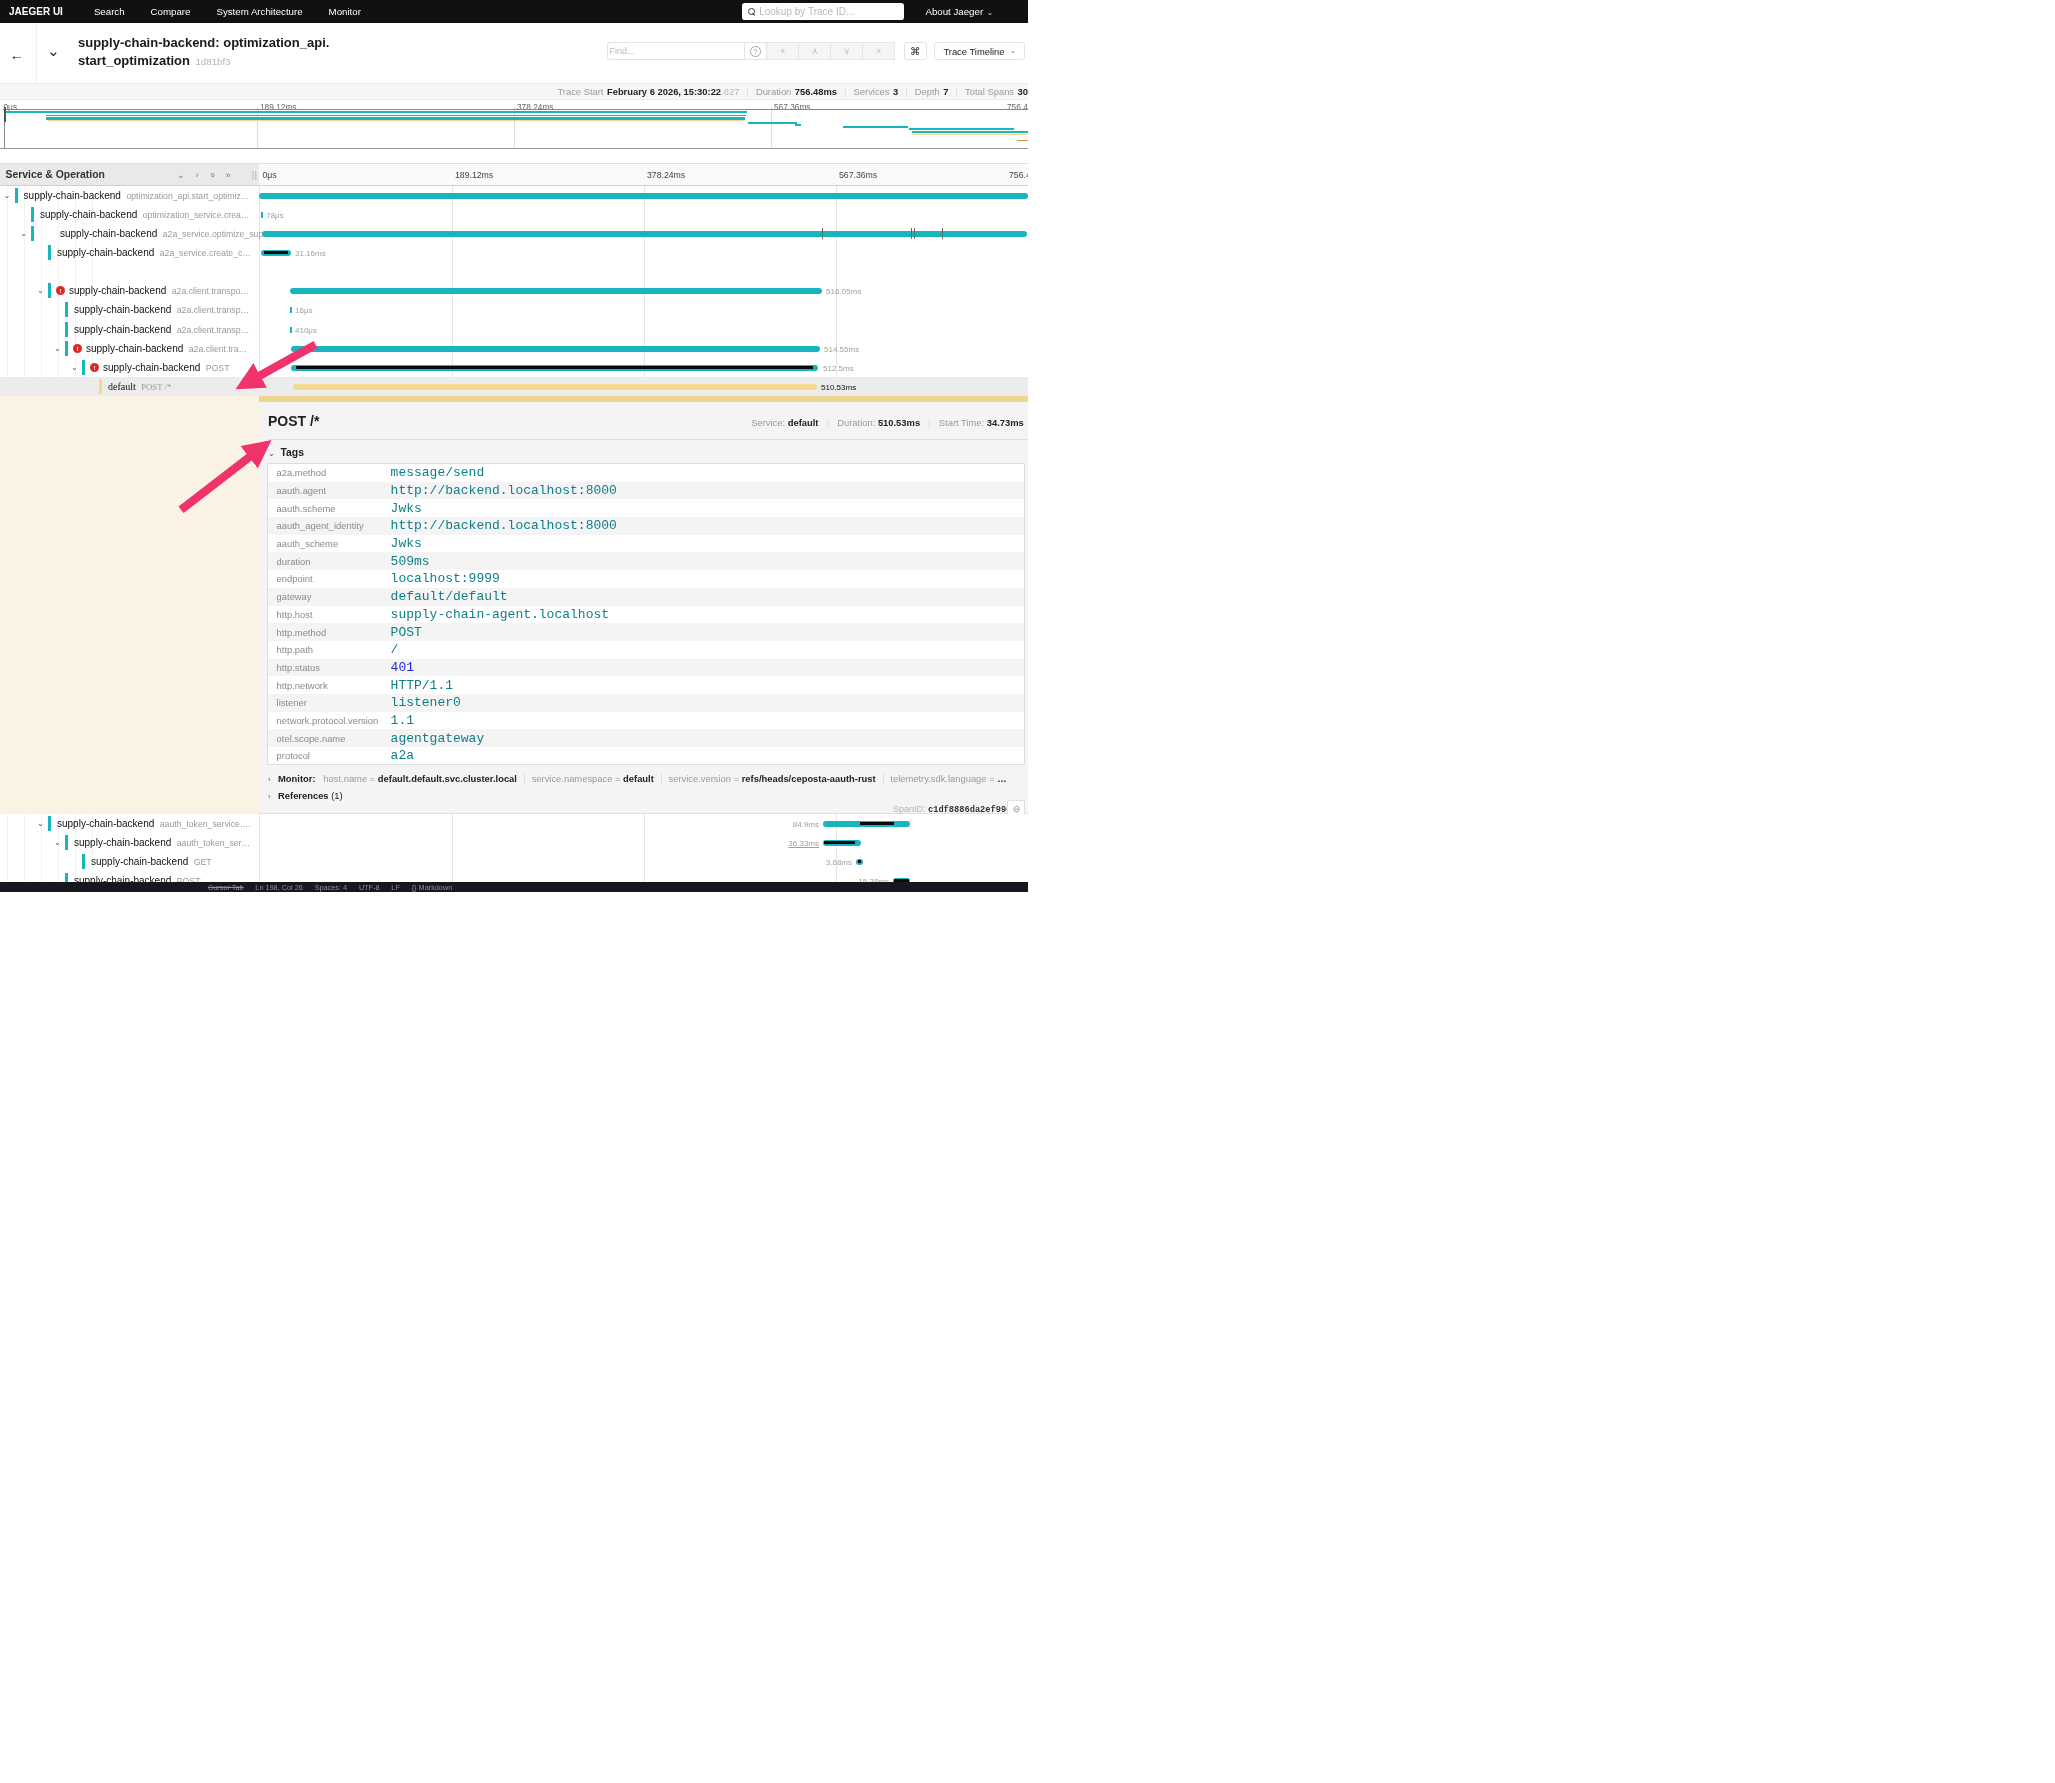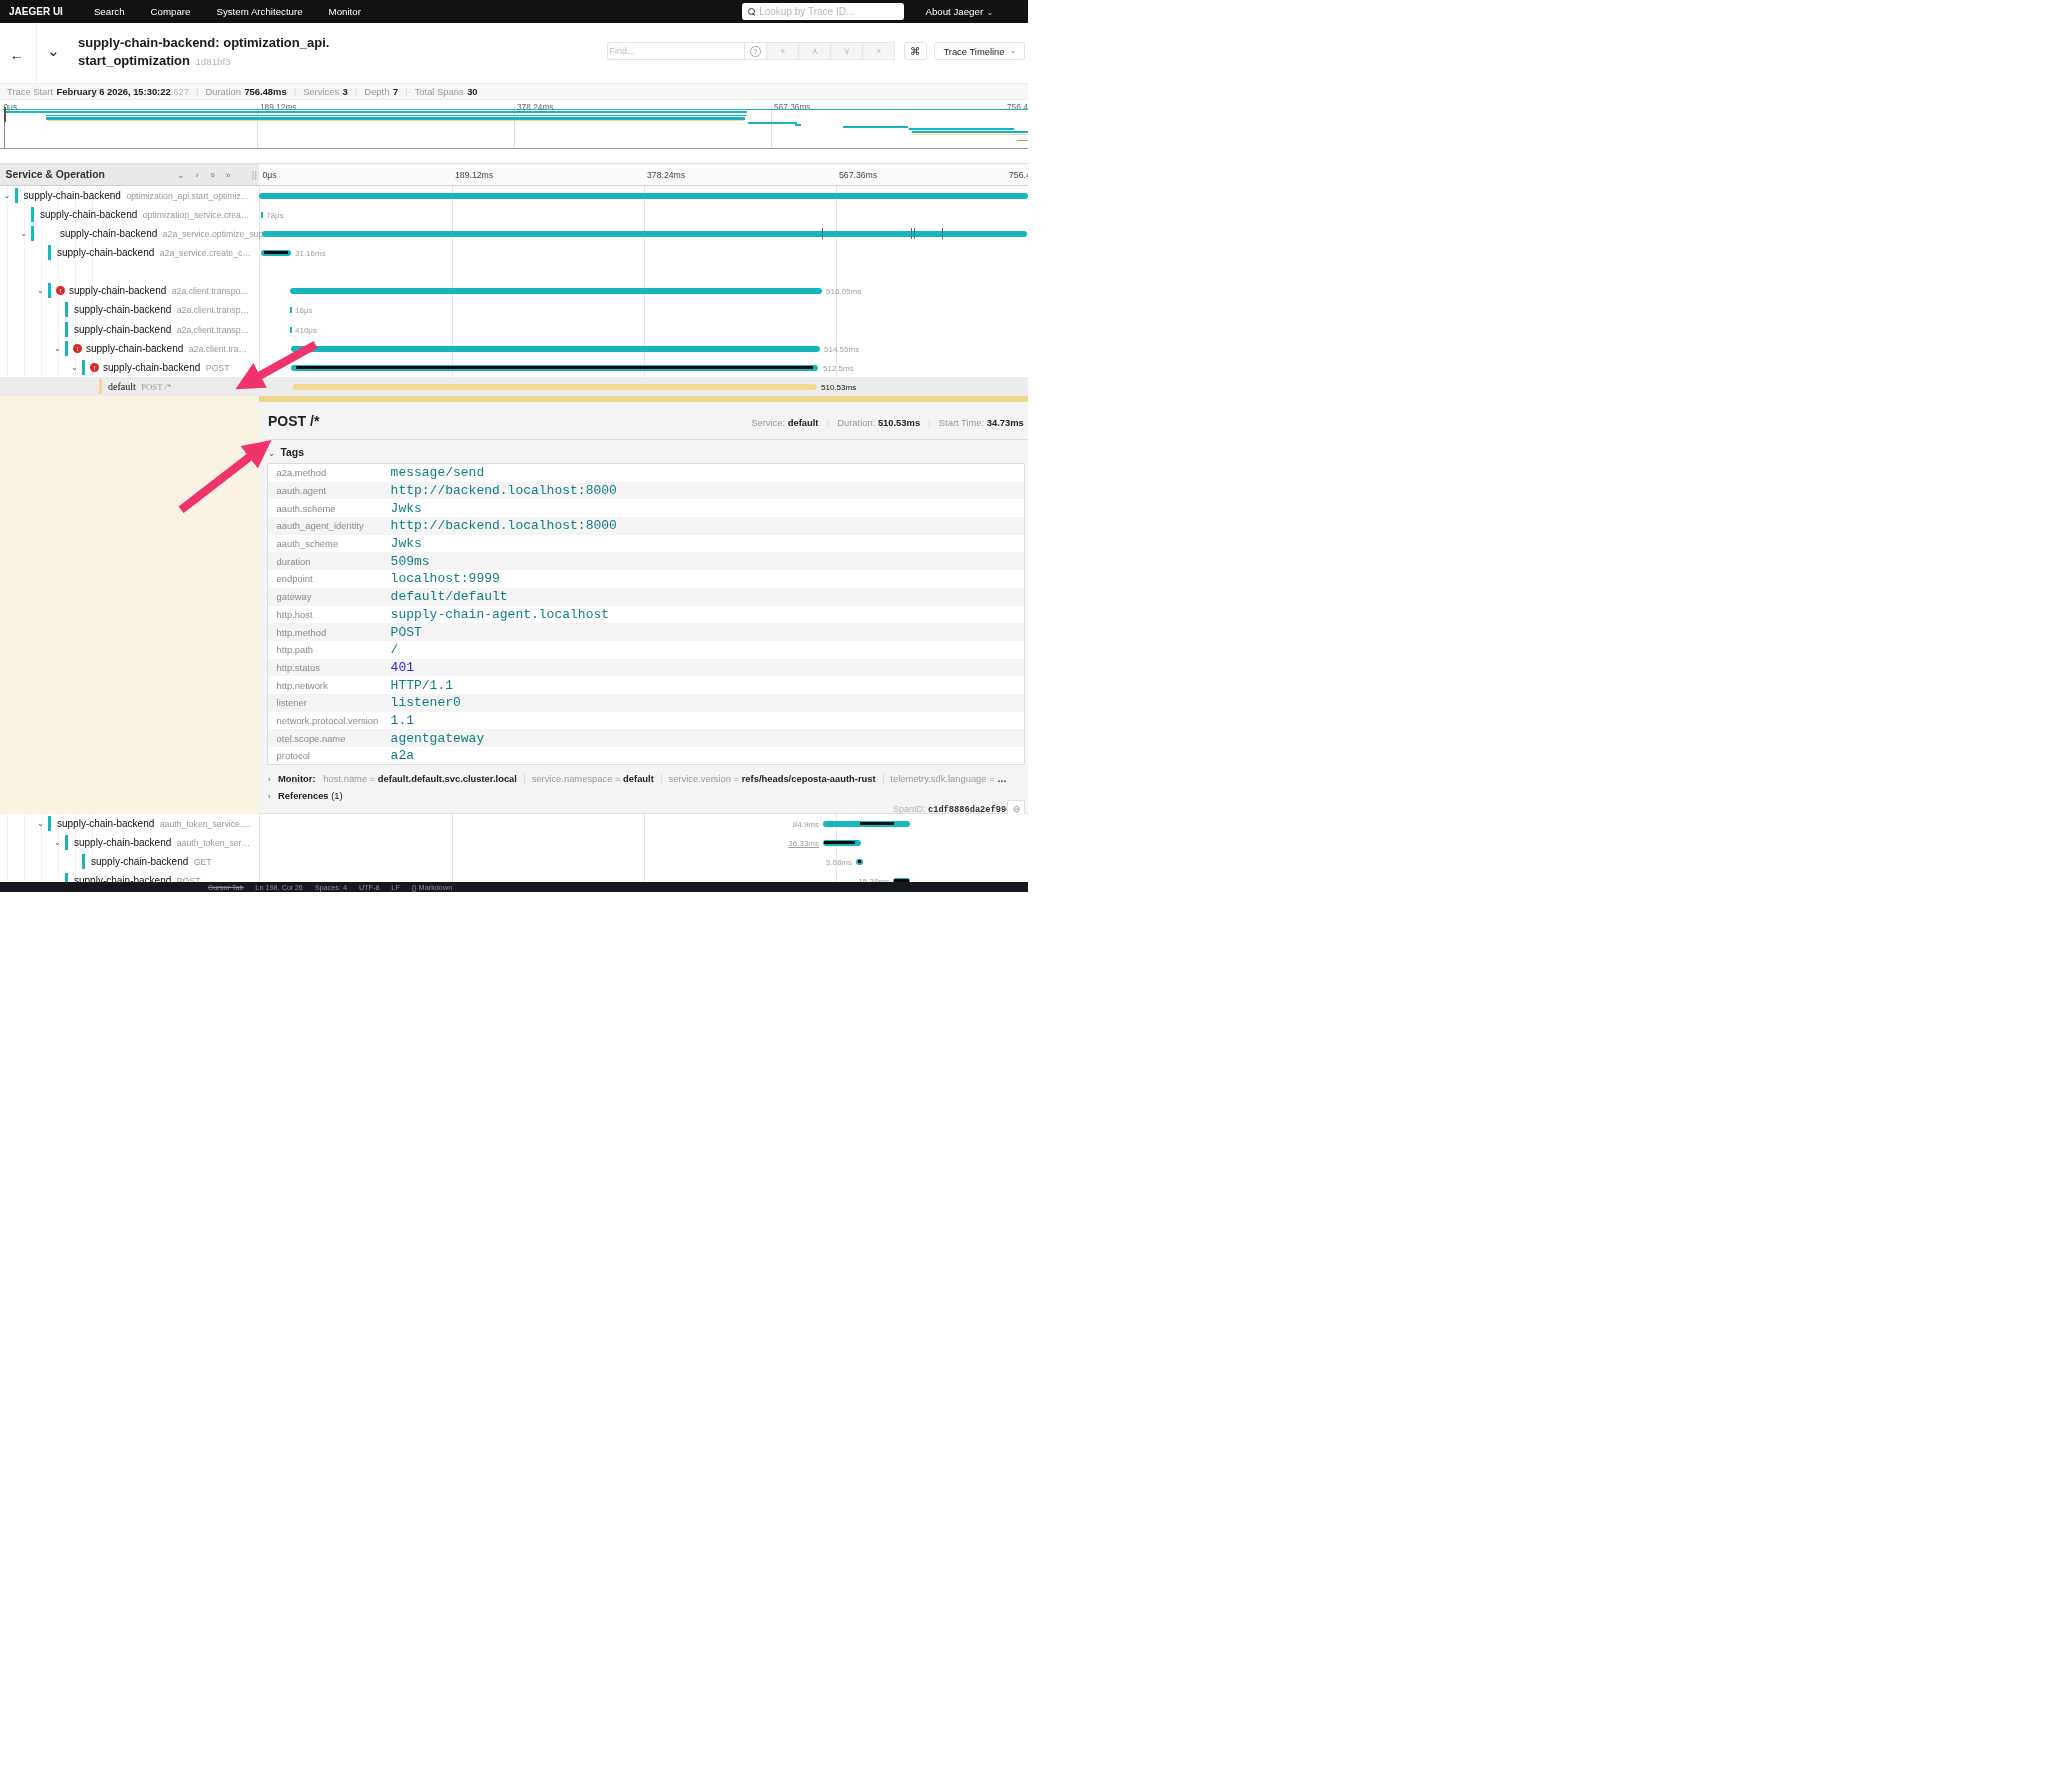--- a/index.html
+++ b/index.html
@@ -30,21 +30,21 @@
   .find-input { width:137px; border:0.7px solid #e3e3e3; border-right:none; border-radius:2.8px 0 0 2.8px; background:#fff; display:flex; align-items:center; padding-left:2px; color:#bbb; font-size:9px; }
   .find-q { width:23.6px; border:0.7px solid #e3e3e3; background:#fff; display:flex; align-items:center; justify-content:center; }
   .find-q span { width:10.4px; height:10.4px; border:0.7px solid #aaa; border-radius:50%; color:#999; font-size:7px; display:flex; align-items:center; justify-content:center; }
   .find-seg { width:32px; border:0.7px solid #e6e6e6; border-left:none; background:#f5f5f5; color:#c0c0c0; font-size:9px; display:flex; align-items:center; justify-content:center; cursor:pointer; }
   .find-seg:last-of-type { border-radius:0 2.8px 2.8px 0; }
   .cmd-btn { width:23.6px; margin-left:8.3px; border:0.7px solid #e3e3e3; border-radius:2.8px; background:#fff; color:#222; font-size:10.4px; display:flex; align-items:center; justify-content:center; cursor:pointer; }
   .view-btn { margin-left:7px; border:0.7px solid #e3e3e3; border-radius:2.8px; background:#fff; color:#222; font-size:9.4px; display:flex; align-items:center; padding:0 8.3px; cursor:pointer; white-space:nowrap; }
   .view-btn .chev { font-size:7px; margin-left:5.5px; color:#555; }
 
   
-  .metabar { position:absolute; top:83px; left:0; width:100%; height:17.3px; background:#f6f6f6; border-top:0.7px solid #ececec; border-bottom:0.7px solid #ececec; display:flex; align-items:center; font-size:9.4px; color:#9a9a9a; padding-left:7px; }
+  .metabar { position:absolute; top:83px; left:0; width:100%; height:17.3px; background:#f6f6f6; border-top:0.7px solid #ececec; border-bottom:0.7px solid #ececec; display:flex; align-items:center; font-size:9.4px; color:#9a9a9a; padding-left:7px;justify-content:flex-end; }
   .metabar b { color:#222; margin-left:3.5px; }
   .metabar .frac { color:#b5b5b5; font-weight:normal; }
   .meta-sep { color:#ddd; margin:0 7px; font-size:9.7px; }
 
   
   .mm { position:absolute; top:101px; left:0; width:100%; height:49px; background:#fff; }
   .mm-tick { position:absolute; top:0.7px; font-size:8.3px; color:#666; }
   .mm-canvas { position:absolute; top:5.5px; left:0; width:100%; height:42px; border-bottom:1.4px solid #999; }
   .mm-grid { position:absolute; top:0; bottom:0; width:0.7px; background:#ddd; }
   .mm-bar { position:absolute; }

